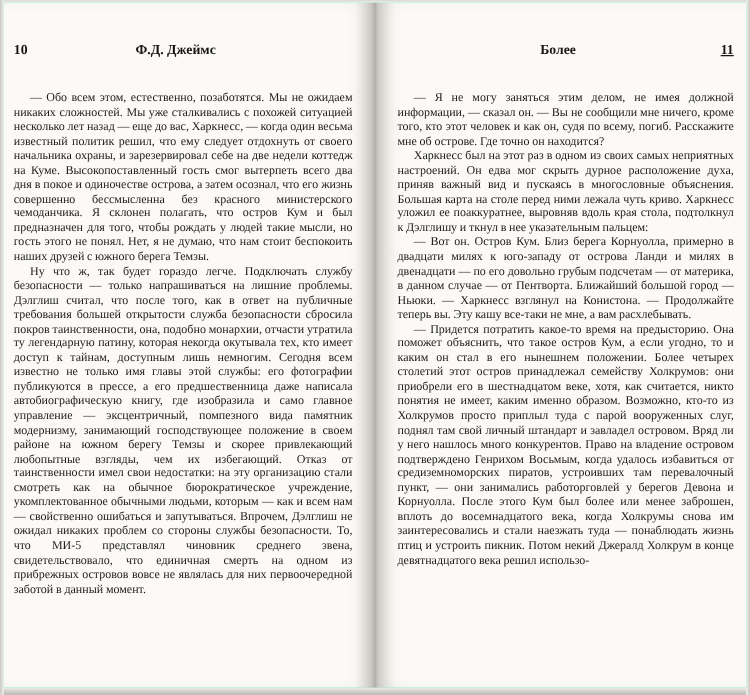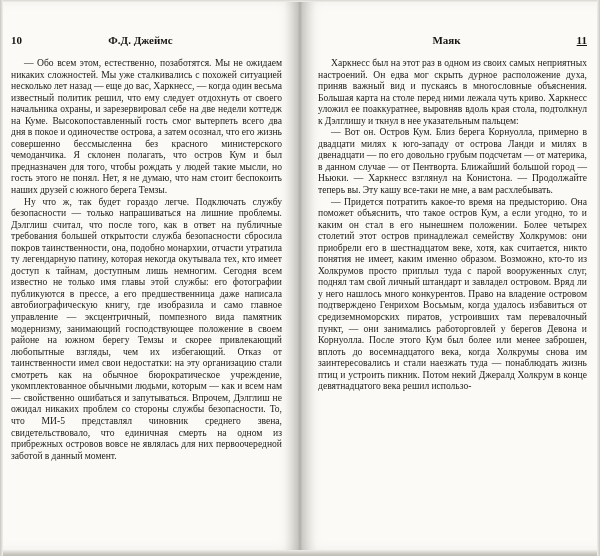--- a/index.html
+++ b/index.html
@@ -46,21 +46,21 @@
   .running-title {
     position: absolute;
     left: 0; right: 12px;
     text-align: center;
     top: 0;
   }
   .pagenum { position: absolute; top: 0; }
   .pagenum-left  { left: 0; }
   .pagenum-right { right: 0; text-decoration: underline; }
   .body-text {
-    margin-top: 8px;
+    margin-top: 24px;
     font-size: 9.6px;
     line-height: 11.55px;
     text-align: justify;
     word-spacing: -0.2px;
   }
   .body-text p {
     margin: 0;
     text-indent: 13px;
   }
   .spine {
@@ -105,24 +105,25 @@
       <span class="running-title">Ф.Д. Джеймс</span>
     </div>
     <div class="body-text">
         <p>— Обо всем этом, естественно, позаботятся. Мы не ожидаем никаких сложностей. Мы уже сталкивались с похожей ситуацией несколько лет назад — еще до вас, Харкнесс, — когда один весьма известный политик решил, что ему следует отдохнуть от своего начальника охраны, и зарезервировал себе на две недели коттедж на Куме. Высокопоставленный гость смог вытерпеть всего два дня в покое и одиночестве острова, а затем осознал, что его жизнь совершенно бессмысленна без красного министерского чемоданчика. Я склонен полагать, что остров Кум и был предназначен для того, чтобы рождать у людей такие мысли, но гость этого не понял. Нет, я не думаю, что нам стоит беспокоить наших друзей с южного берега Темзы.</p>
         <p>Ну что ж, так будет гораздо легче. Подключать службу безопасности — только напрашиваться на лишние проблемы. Дэлглиш считал, что после того, как в ответ на публичные требования большей открытости служба безопасности сбросила покров таинственности, она, подобно монархии, отчасти утратила ту легендарную патину, которая некогда окутывала тех, кто имеет доступ к тайнам, доступным лишь немногим. Сегодня всем известно не только имя главы этой службы: его фотографии публикуются в прессе, а его предшественница даже написала автобиографическую книгу, где изобразила и само главное управление — эксцентричный, помпезного вида памятник модернизму, занимающий господствующее положение в своем районе на южном берегу Темзы и скорее привлекающий любопытные взгляды, чем их избегающий. Отказ от таинственности имел свои недостатки: на эту организацию стали смотреть как на обычное бюрократическое учреждение, укомплектованное обычными людьми, которым — как и всем нам — свойственно ошибаться и запутываться. Впрочем, Дэлглиш не ожидал никаких проблем со стороны службы безопасности. То, что МИ-5 представлял чиновник среднего звена, свидетельствовало, что единичная смерть на одном из прибрежных островов вовсе не являлась для них первоочередной заботой в данный момент.</p>
       </div>
   </div>
 
   <div class="page page-right">
     <div class="running-head">
-      <span class="running-title">Маяк</span>
+      <span class="running-title">Более</span>
       <span class="pagenum pagenum-right">11</span>
     </div>
     <div class="body-text">
+        <p>— Я не могу заняться этим делом, не имея должной информации, — сказал он. — Вы не сообщили мне ничего, кроме того, кто этот человек и как он, судя по всему, погиб. Расскажите мне об острове. Где точно он находится?</p>
         <p>Харкнесс был на этот раз в одном из своих самых неприятных настроений. Он едва мог скрыть дурное расположение духа, приняв важный вид и пускаясь в многословные объяснения. Большая карта на столе перед ними лежала чуть криво. Харкнесс уложил ее поаккуратнее, выровняв вдоль края стола, подтолкнул к Дэлглишу и ткнул в нее указательным пальцем:</p>
         <p>— Вот он. Остров Кум. Близ берега Корнуолла, примерно в двадцати милях к юго-западу от острова Ланди и милях в двенадцати — по его довольно грубым подсчетам — от материка, в данном случае — от Пентворта. Ближайший большой город — Ньюки. — Харкнесс взглянул на Конистона. — Продолжайте теперь вы. Эту кашу все-таки не мне, а вам расхлебывать.</p>
         <p>— Придется потратить какое-то время на предысторию. Она поможет объяснить, что такое остров Кум, а если угодно, то и каким он стал в его нынешнем положении. Более четырех столетий этот остров принадлежал семейству Холкрумов: они приобрели его в шестнадцатом веке, хотя, как считается, никто понятия не имеет, каким именно образом. Возможно, кто-то из Холкрумов просто приплыл туда с парой вооруженных слуг, поднял там свой личный штандарт и завладел островом. Вряд ли у него нашлось много конкурентов. Право на владение островом подтверждено Генрихом Восьмым, когда удалось избавиться от средиземноморских пиратов, устроивших там перевалочный пункт, — они занимались работорговлей у берегов Девона и Корнуолла. После этого Кум был более или менее заброшен, вплоть до восемнадцатого века, когда Холкрумы снова им заинтересовались и стали наезжать туда — понаблюдать жизнь птиц и устроить пикник. Потом некий Джералд Холкрум в конце девятнадцатого века решил использо-</p>
       </div>
   </div>
 
   <div class="spine"></div>
   <div class="edge-top"></div>
   <div class="edge-bottom"></div>
   <div class="edge-left"></div>

